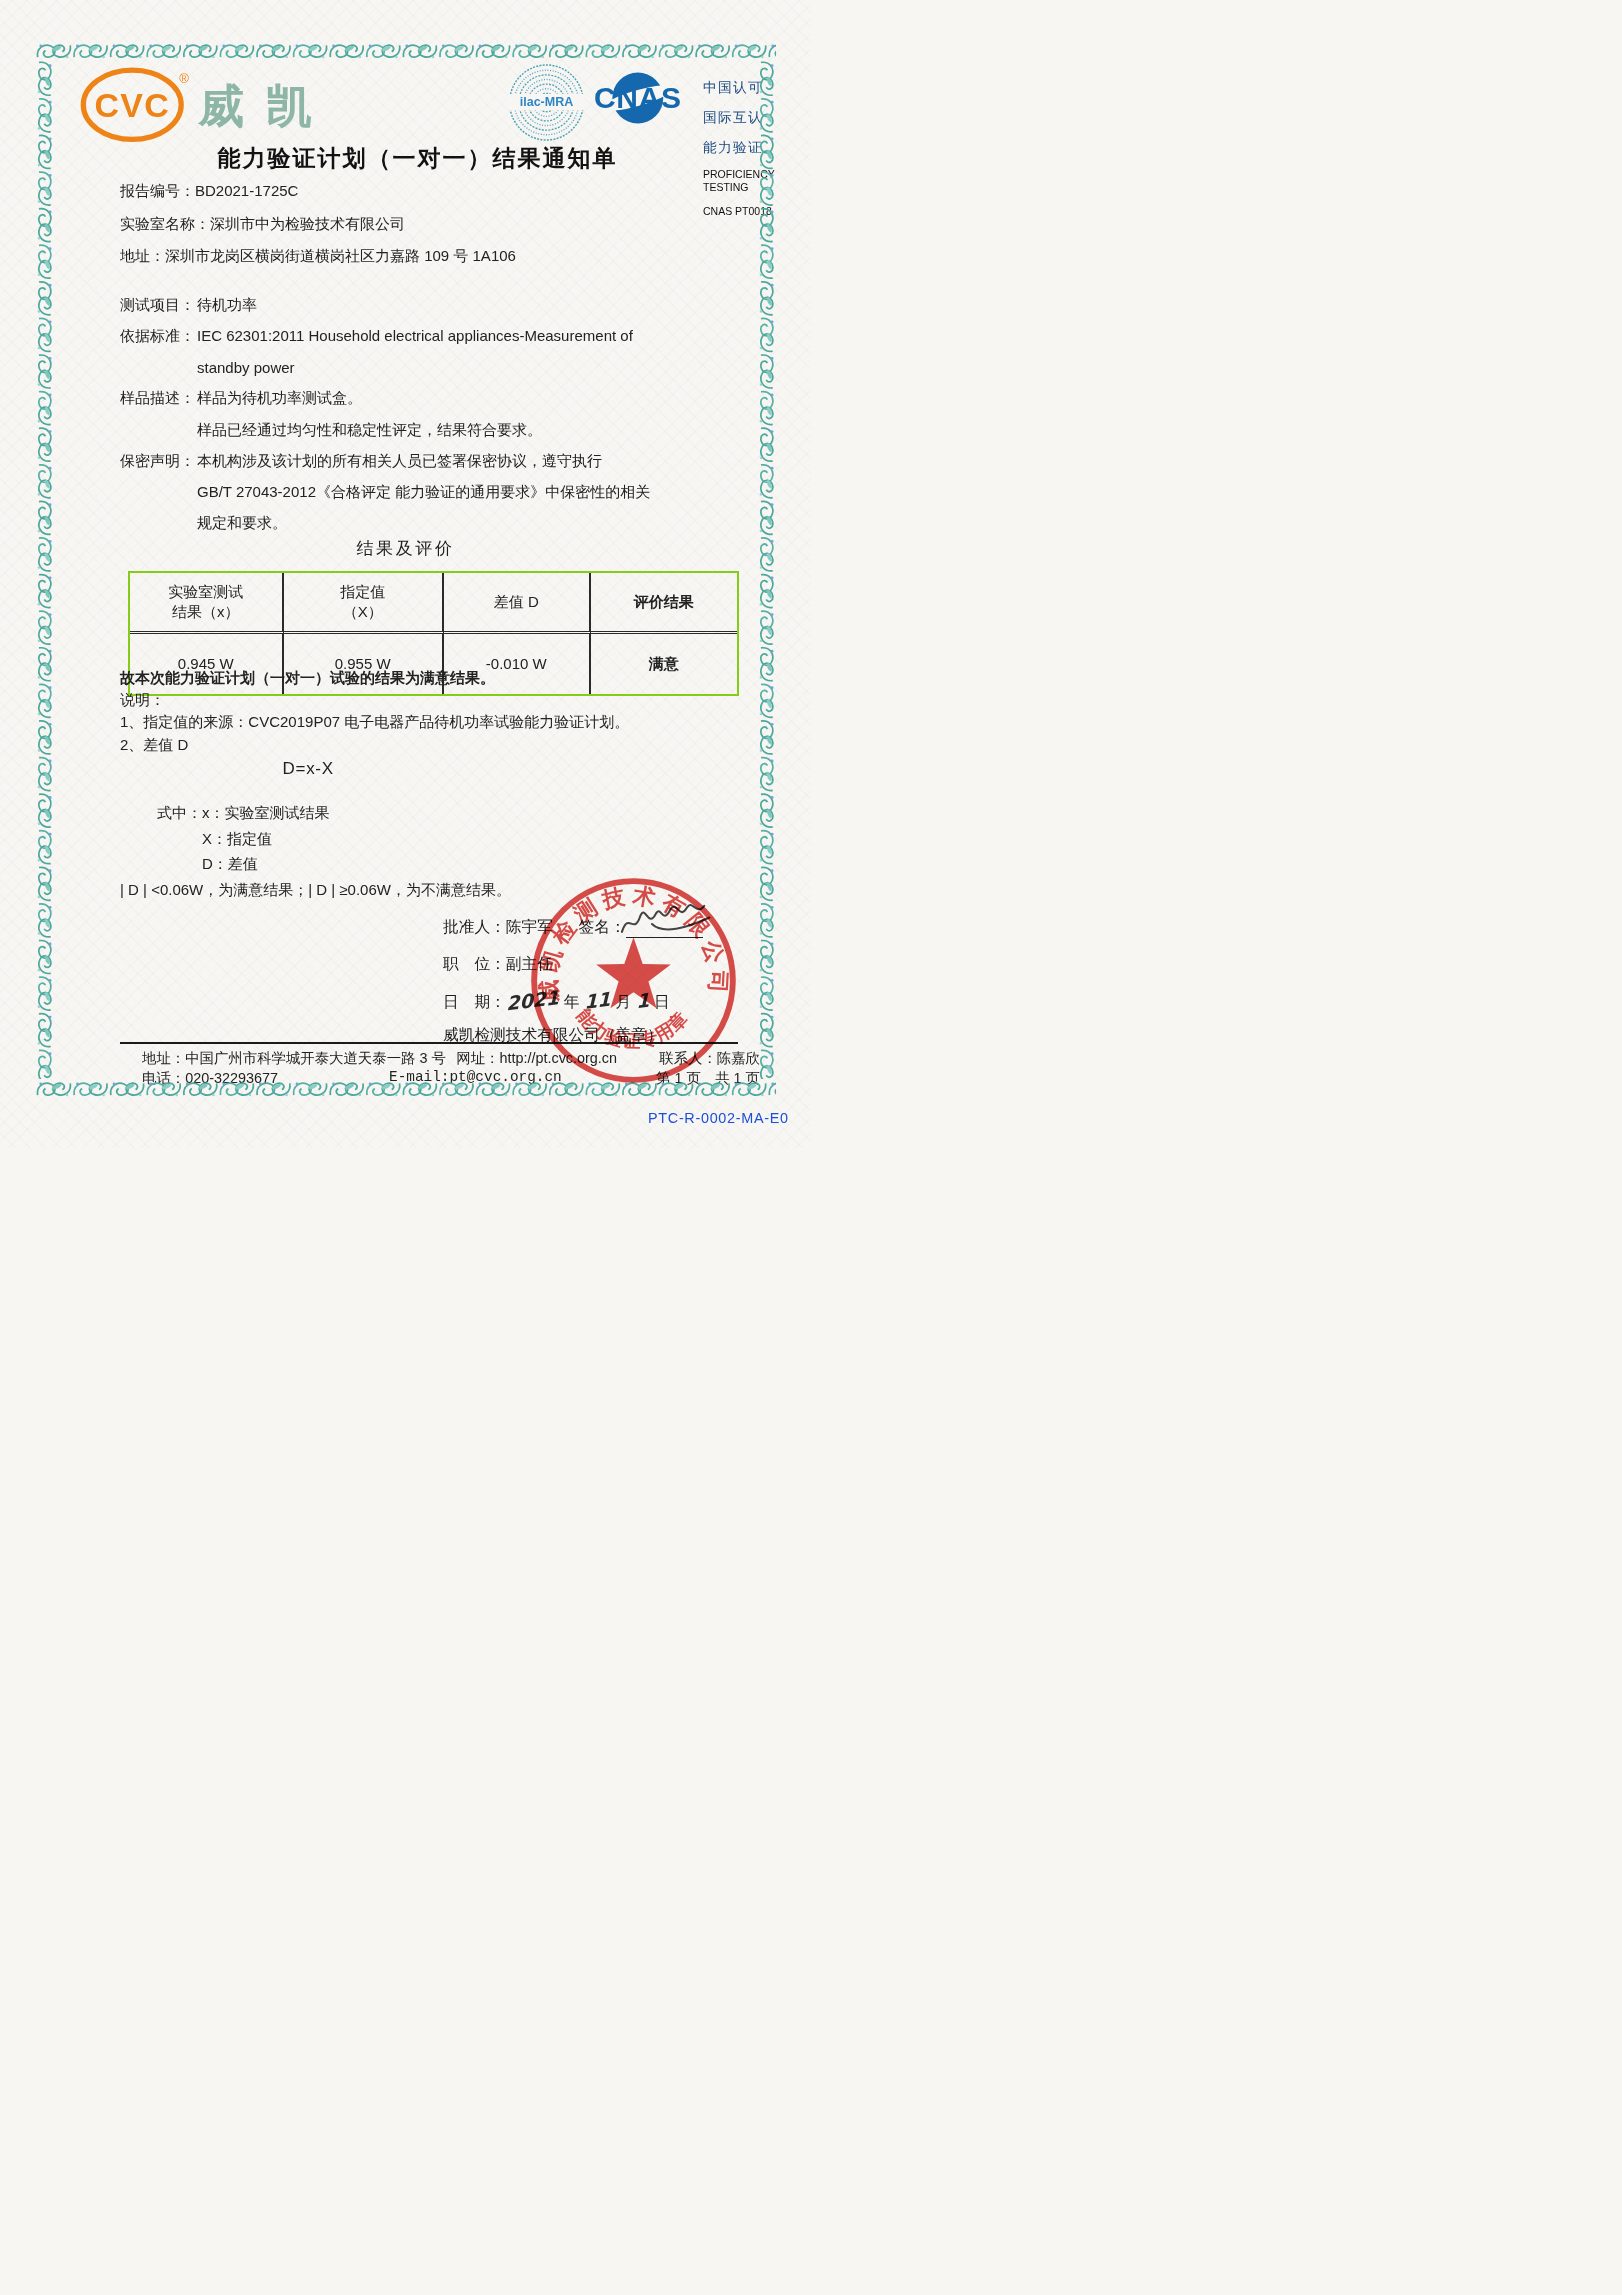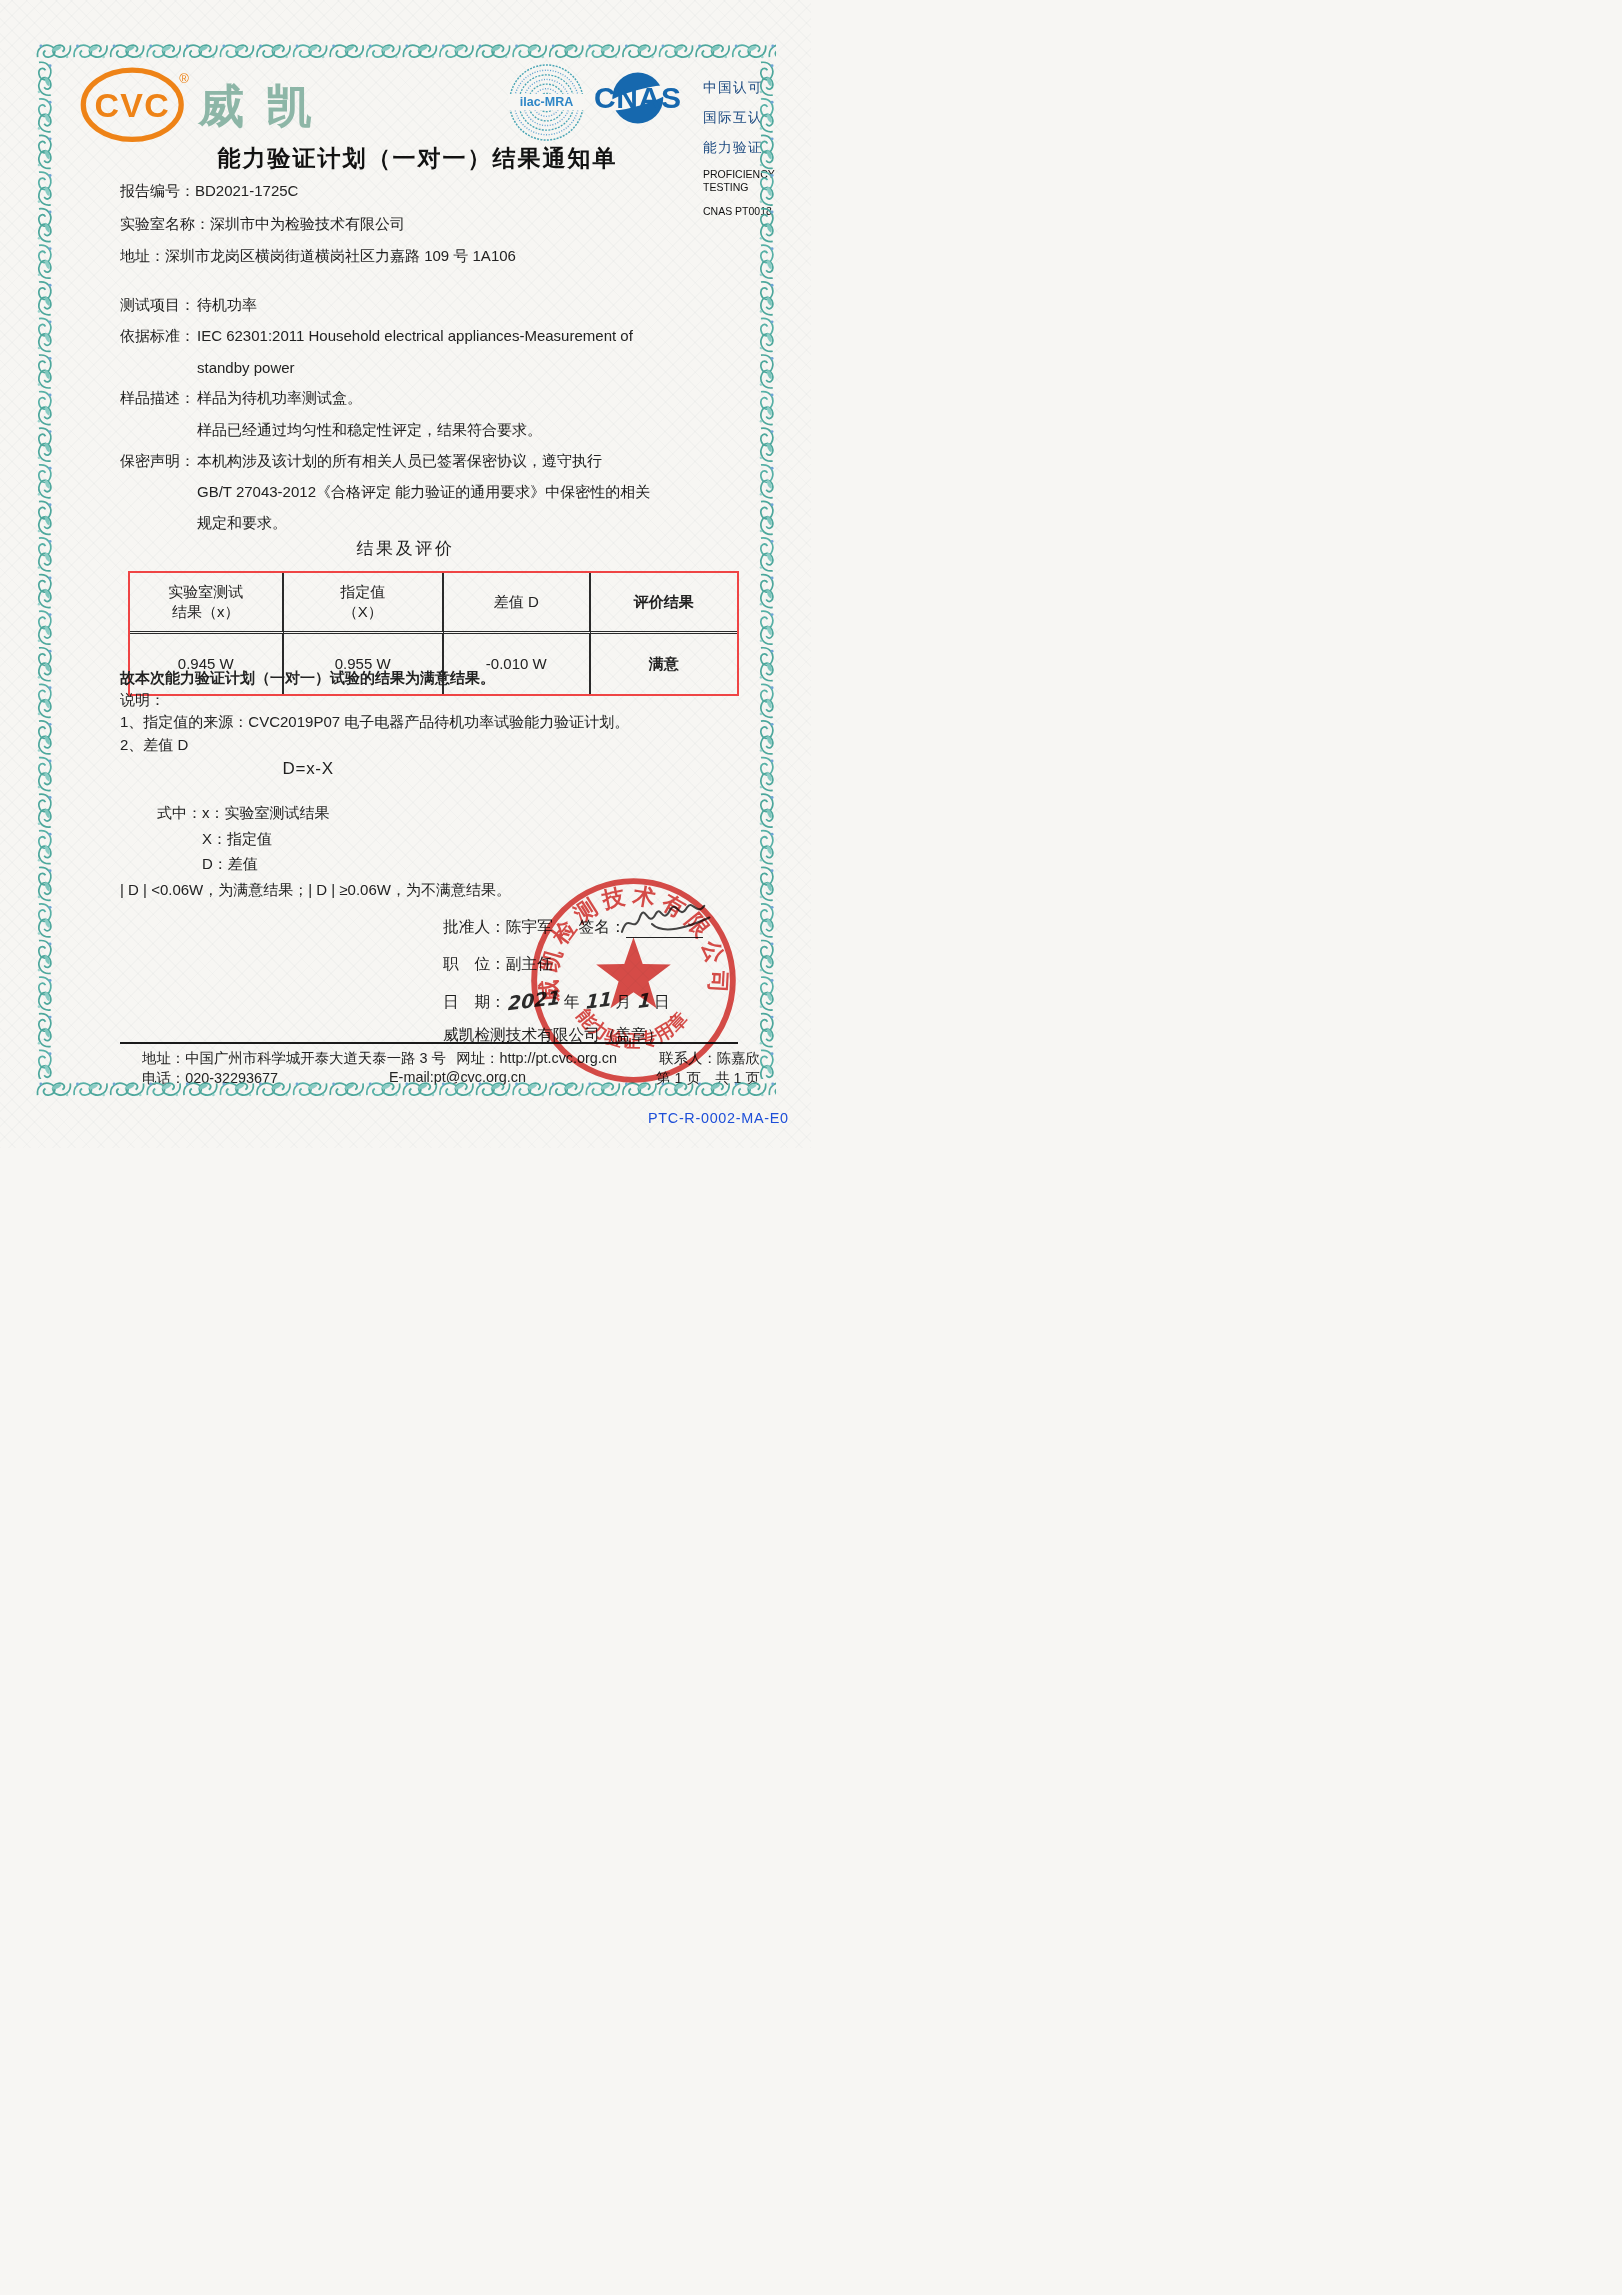--- a/index.html
+++ b/index.html
@@ -15,42 +15,42 @@
   
   .brand{font-size:46px;font-weight:700;color:#8db6a7;letter-spacing:22px;white-space:nowrap;}
   .accred p{margin:11px;font-size:13.7px;font-weight:400;color:#1c4a80;line-height:19px;letter-spacing:1.3px;}
   .accred .en{font-size:10.5px;color:#101010;letter-spacing:0;margin-top:4.6px;line-height:13px;}
   .title{left:0;top:143px;width:100%;text-align:center;font-size:23px;font-weight:700;letter-spacing:2px;color:#121212;margin-left:12px;}
   
   .row{left:120px;font-size:15px;white-space:nowrap;color:#222;}
   .dlabel{display:inline-block;width:77px;}
   .heading{left:0;width:100%;text-align:center;font-size:17px;font-weight:500;letter-spacing:2.6px;}
   
-  .rtable{left:128px;top:571px;width:607px;border:2px solid #ef4444;display:grid;
+  .rtable{left:128px;top:571px;width:607px;border:2px solid #84cc16;display:grid;
           grid-template-columns:25.3% 26.4% 24.2% 24.1%;background:transparent;}
   .rtable .cell{border-right:2px solid #2a2a2a;display:flex;flex-direction:column;align-items:center;
           justify-content:center;font-size:15px;color:#222;line-height:19.6px;}
   .rtable .cell:nth-child(4n){border-right:none;font-weight:bold;}
   .rtable .h{height:58px;border-bottom:3.9px double #2a2a2a;}
   .rtable .d{height:60px;}
   .bold{font-weight:700;}
   .formula{left:0;width:76%;text-align:center;font-size:17px;letter-spacing:0.7px;}
   
   .arow{left:443px;font-size:15.7px;white-space:nowrap;color:#1d1d1d;}
   .sig-line{display:inline-block;width:77px;border-bottom:1.6px solid #222;position:relative;height:15.7px;vertical-align:bottom;}
   .hand{display:inline-block;font-style:italic;font-weight:600;font-size:19px;color:#2b2b2b;
         transform:rotate(-7deg) skewX(-10deg);font-family:"DejaVu Sans",sans-serif;margin:0 2.6px;}
   .scribble{position:absolute;left:-7.9px;top:-22px;z-index:3;}
   
   .stamp{left:525px;top:872px;z-index:4;mix-blend-mode:multiply;opacity:.9;}
   
   .frule{left:120px;top:1042px;width:618px;height:2px;background:#1a1a1a;}
   .frow{left:120px;width:618px;display:flex;font-size:14.4px;color:#222;white-space:nowrap;margin-left:22px;}
   .frow .ml{margin-left:10.5px;}
-  .frow .email{margin-left:111px;}
+  .frow .email{margin-left:111px;font-family:Liberation Mono, monospace;}
   .frow .right{margin-left:auto;}
   .doc-code{left:648px;top:1110px;font-size:14.4px;color:#1d4ed8;letter-spacing:0.7px;}
 </style>
 </head>
 <body>
 
 <div class="page">
 
   <svg width="0" height="0" style="position:absolute" aria-hidden="true">
     <defs>

